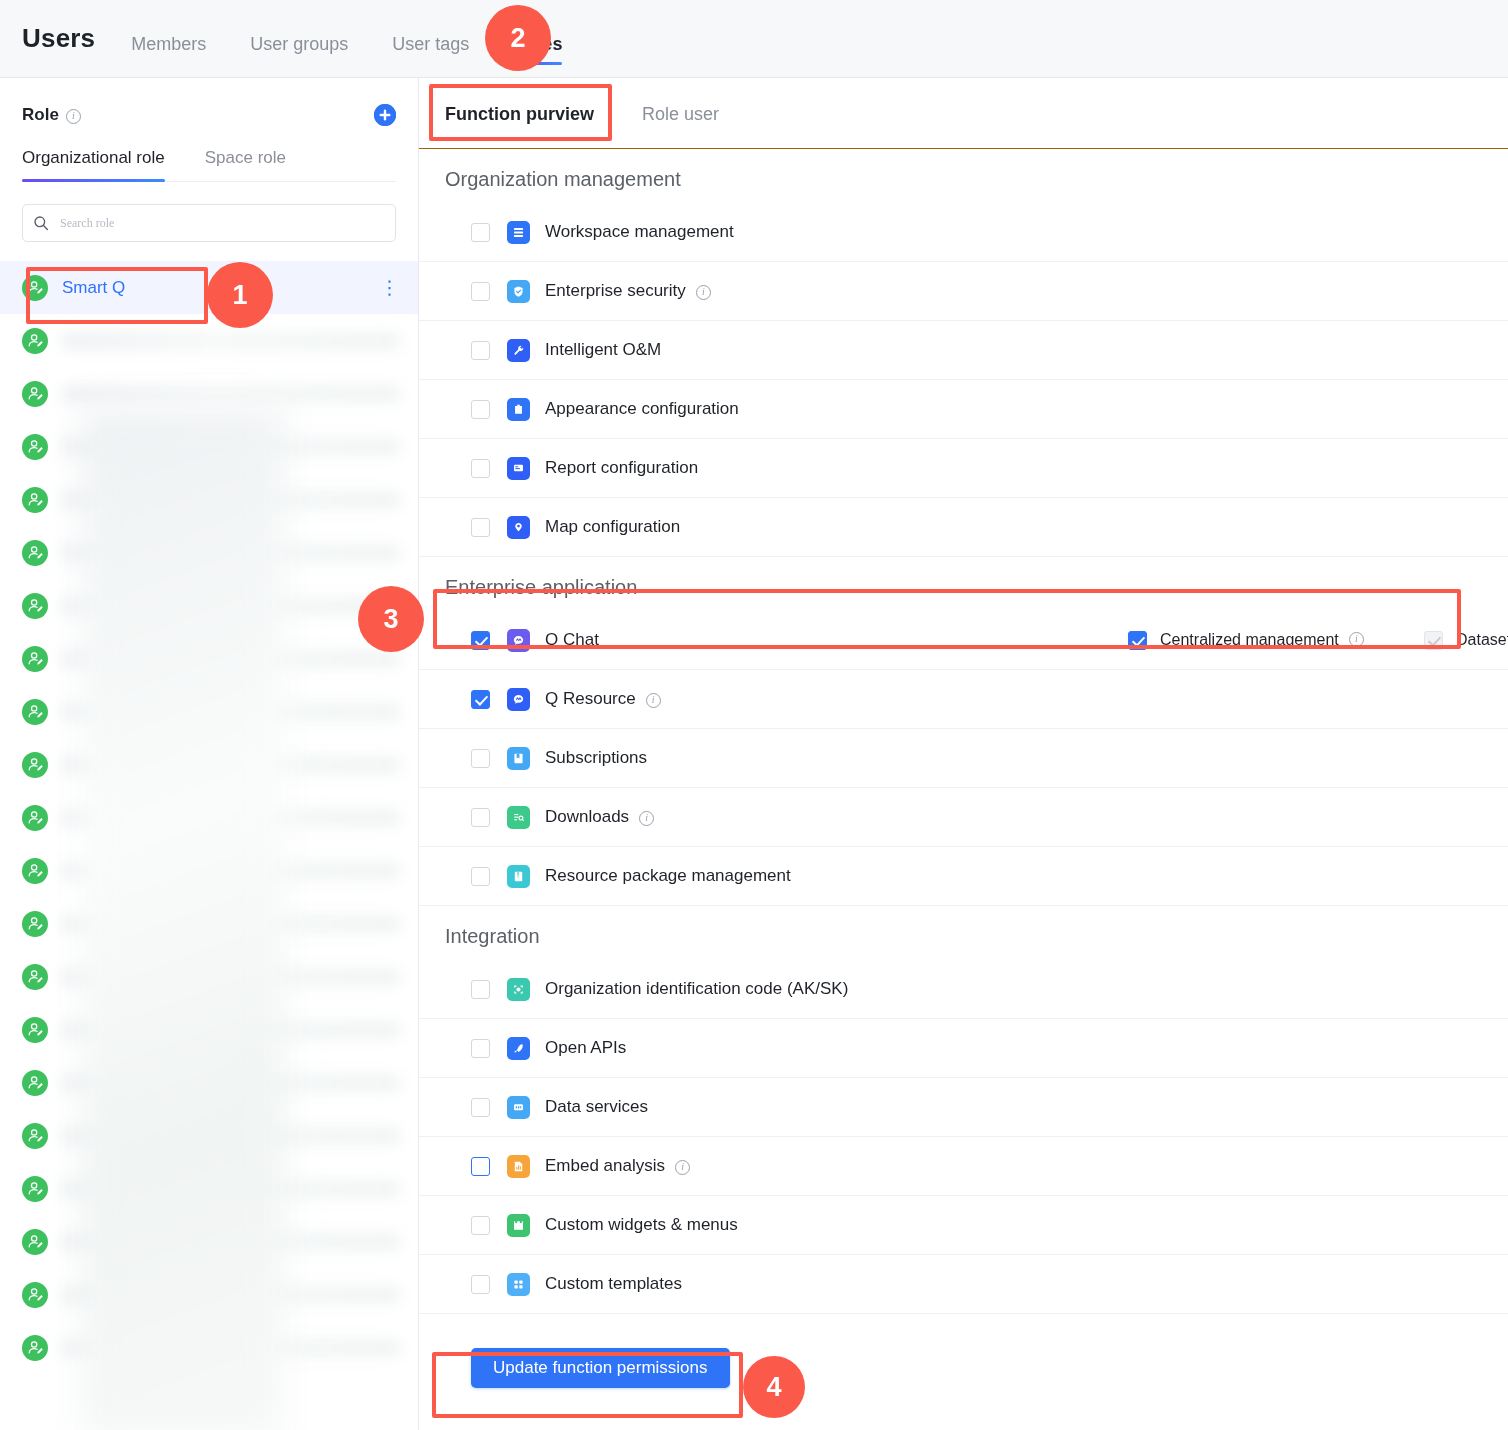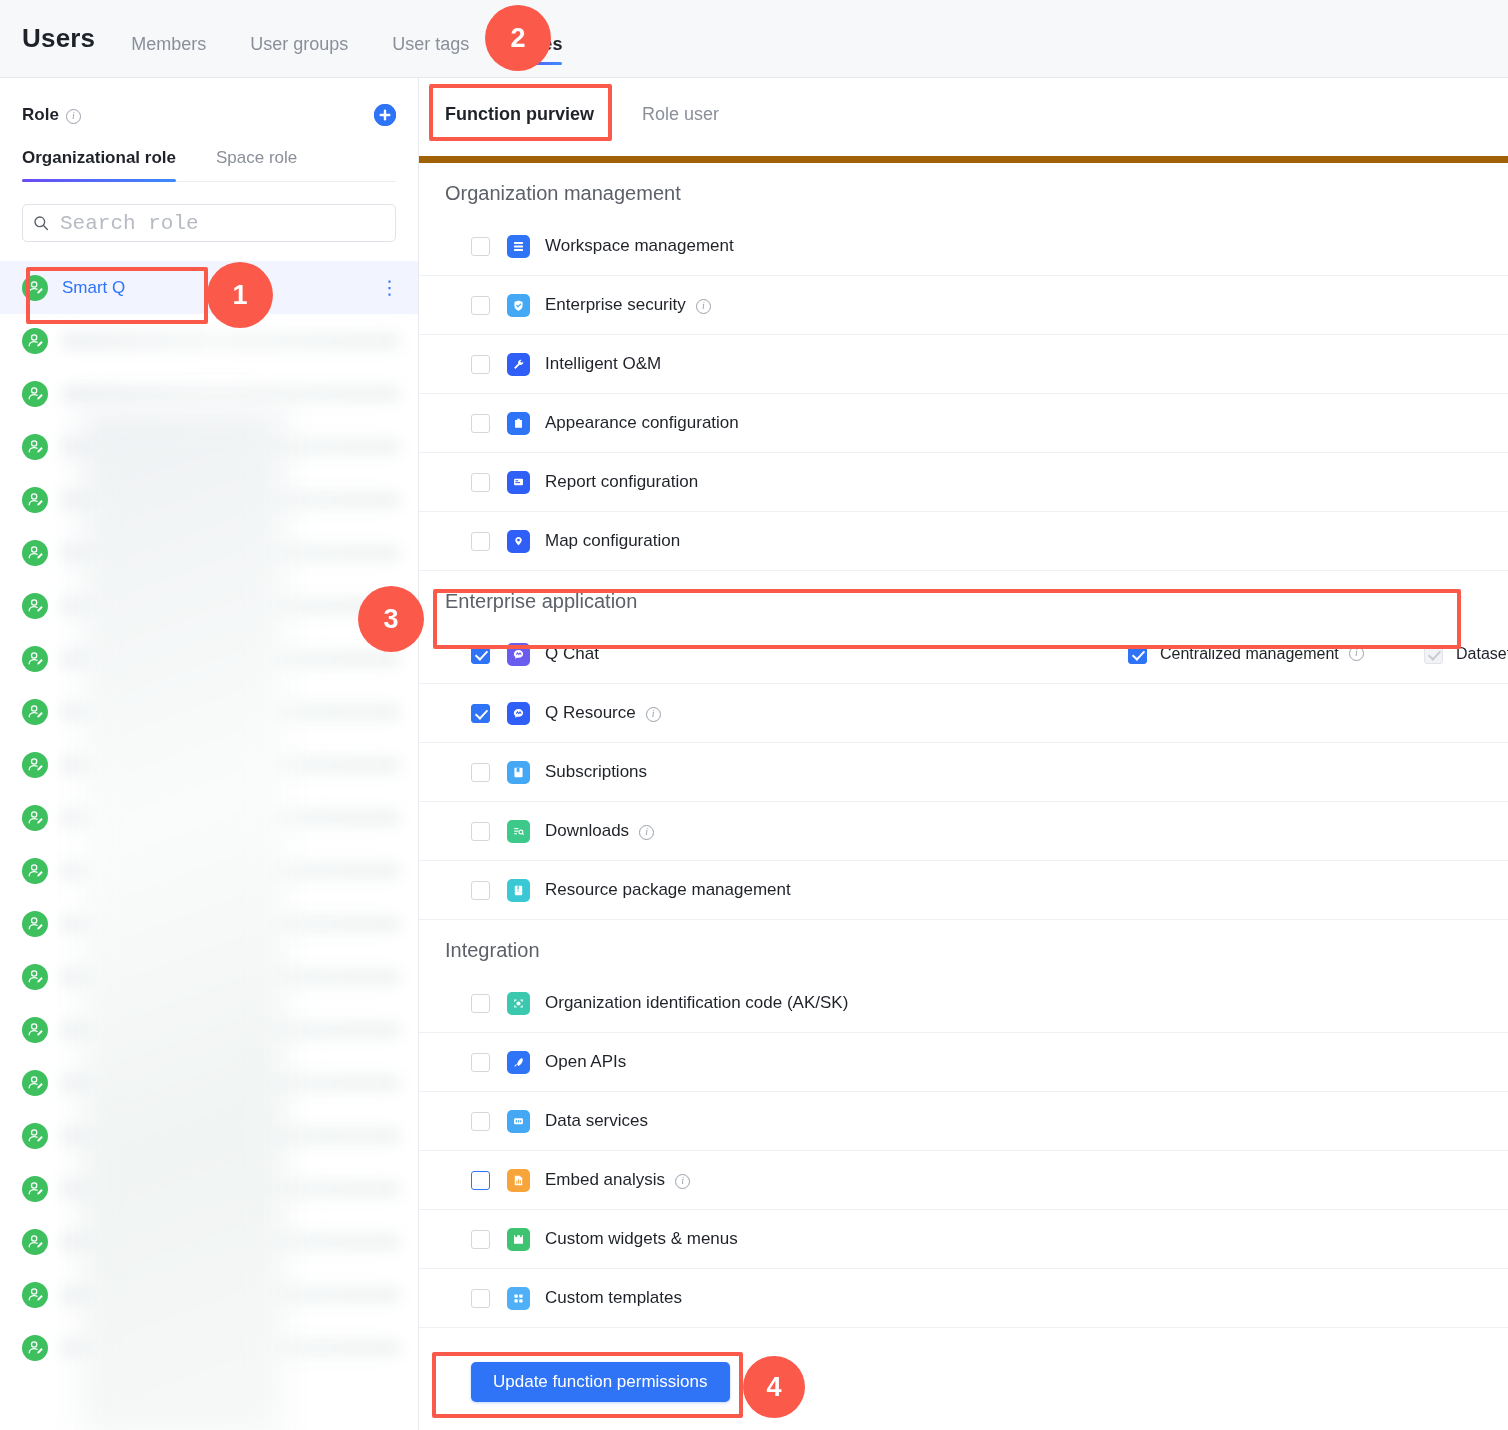--- a/index.html
+++ b/index.html
@@ -54,34 +54,34 @@
     margin-left:auto; width:22px; height:22px; border-radius:50%;
     background:#2f73f7; color:#fff; display:flex; align-items:center; justify-content:center;
     font-size:19px; line-height:1; cursor:pointer; font-weight:bold;
   }
   #role-subtabs {
     display:flex; margin:22px 22px 0 22px; border-bottom:1px solid #eceef2; position:relative;
   }
   .sub-tab {
     font-size:17px; color:#8a8f99; padding-bottom:13px; margin-right:40px; cursor:pointer; position:relative;
   }
-  .sub-tab.active { color:#1f2329; font-weight:bold; }
+  .sub-tab.active { color:#1f2329; font-weight:normal; }
   .sub-tab.active::after {
     content:""; position:absolute; left:0; right:0; bottom:-1px; height:3px;
     background:linear-gradient(90deg,#6b4bf5 0%,#3a8bfd 100%); border-radius:2px;
   }
   #search-wrap { padding:22px 22px 0 22px; }
   #search-box {
     display:flex; align-items:center; height:38px; border:1px solid #e0e3e9;
     border-radius:5px; padding:0 10px; background:#fff;
   }
   .search-glyph { width:16px; height:16px; flex:0 0 16px; margin-right:9px; }
   #search-input {
-    border:none; outline:none; flex:1; font-size:21px; color:#1f2329;
-    font-family:Liberation Mono, monospace; background:transparent;
+    border:none; outline:none; flex:1; font-size:12px; color:#1f2329;
+    font-family:Liberation Serif, serif; background:transparent;
   }
   #search-input::placeholder { color:#b6bac3; }
 
   #role-list { margin-top:19px; position:relative; }
   .role-row {
     display:flex; align-items:center; height:53px; padding:0 18px 0 22px; position:relative; cursor:pointer;justify-content:flex-end;
   }
   .role-row.selected { background:#f2f5ff; }
   .role-avatar {
     width:26px; height:26px; flex:0 0 26px; border-radius:50%; background:#3ec05f;
@@ -98,21 +98,21 @@
   }
   
   #blur-overlay {
     position:absolute; left:80px; top:330px; width:205px; height:1030px;
     background:linear-gradient(160deg,#eef1f3 0%,#fafcfb 40%,#f0f4f3 70%,#f7f9f8 100%);
     filter:blur(16px); pointer-events:none;
   }
 
   
   #right-panel { flex:1; position:relative; background:#fff; overflow:hidden; }
-  #purview-tabs { display:flex; padding:26px 0 16px 26px; border-bottom:7px solid #a16207; }
+  #purview-tabs { display:flex; padding:26px 0 8px 26px; border-bottom:1px solid #a16207; }
   .pv-tab {
     font-size:18px; color:#8a8f99; margin-right:48px; padding-bottom:15px; position:relative; cursor:pointer;
   }
   .pv-tab.active { color:#1f2329; font-weight:bold; }
   .pv-tab.active::after {
     content:""; position:absolute; left:0; right:0; bottom:-1px; height:3px;
     background:linear-gradient(90deg,#6b4bf5 0%,#3a8bfd 100%); border-radius:2px;
   }
 
   .group-title { font-size:20px; color:#5c6068; padding:19px 0 12px 26px; }

